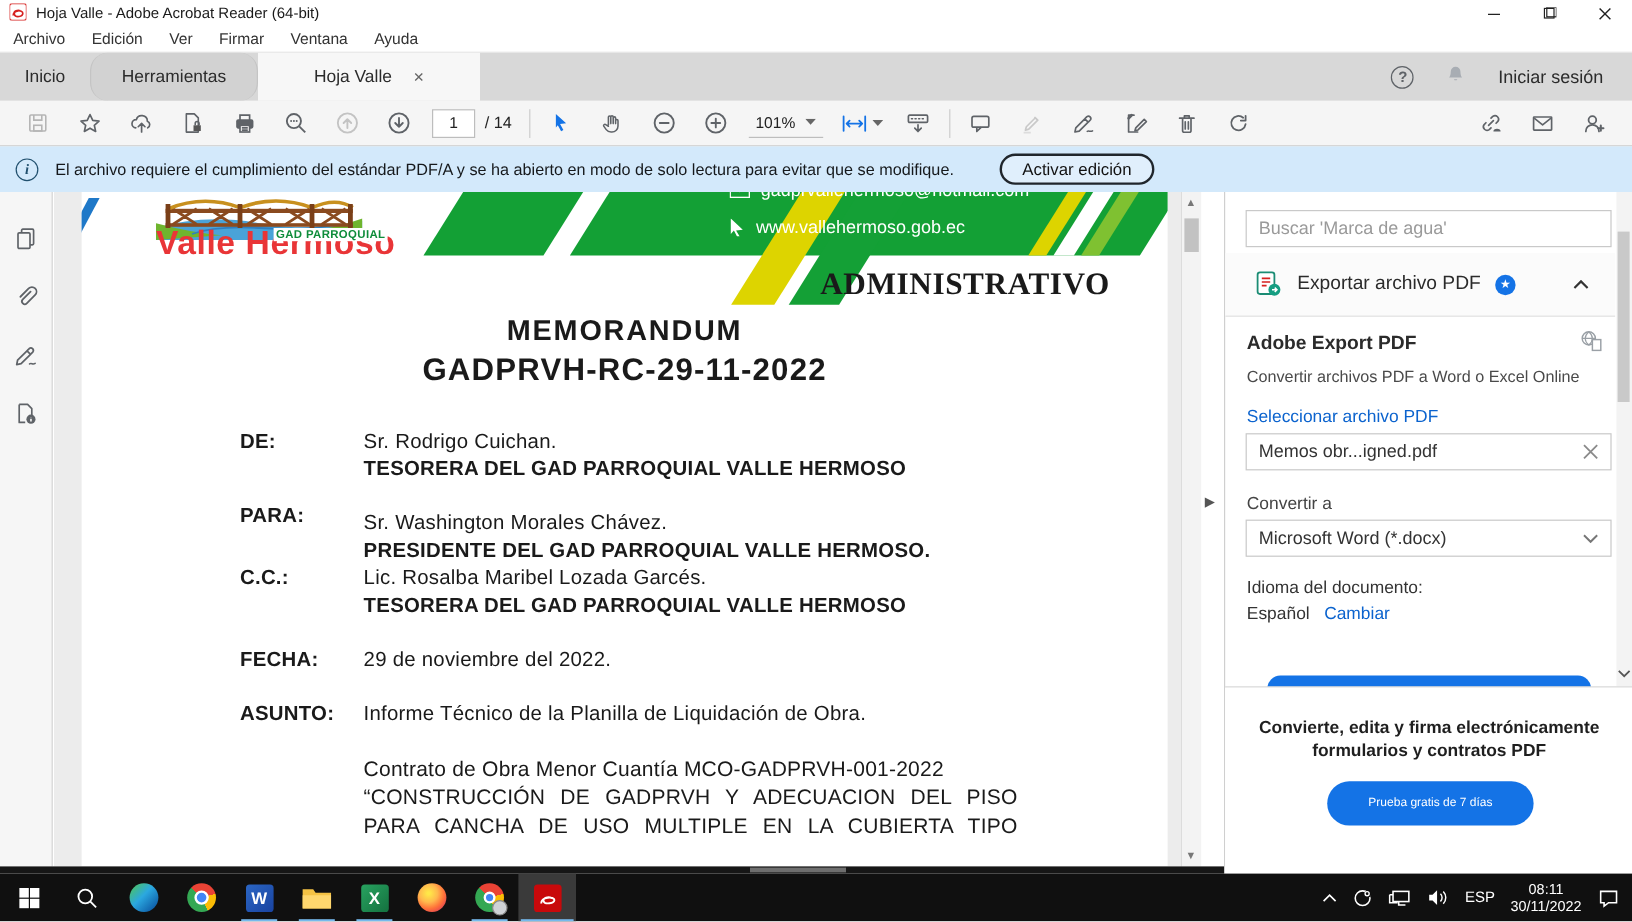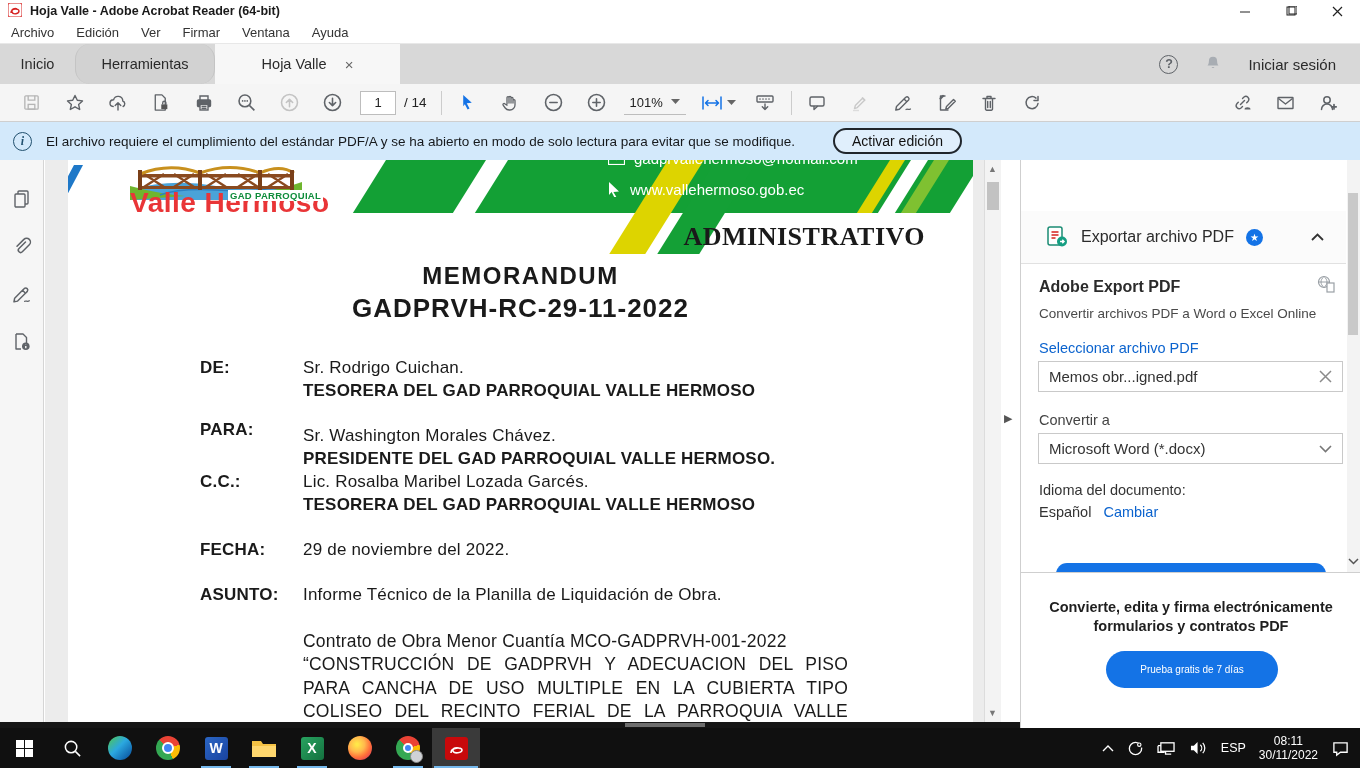--- a/index.html
+++ b/index.html
@@ -2,21 +2,21 @@
 <html><head>
 <meta charset="utf-8">
 <style>
   * { margin:0; padding:0; box-sizing:border-box; }
   html,body { width:1360px; height:768px; overflow:hidden; }
   body { font-family:"Liberation Sans", sans-serif; background:#fff; }
   .screen { position:relative; width:1360px; height:768px; background:#fff; overflow:hidden; }
   .abs { position:absolute; }
 
   
-  .titlebar { position:absolute; left:0; top:0; width:1360px; height:22px; background:#ffffff; display:flex; align-items:center; font-size:12.5px; color:#1a1a1a;font-weight:bold; }
+  .titlebar { position:absolute; left:0; top:0; width:1360px; height:22px; background:#ffffff; display:flex; align-items:center; font-size:12.5px; color:#1a1a1a; }
   .titlebar .appico { margin:0 8px 0 8px; }
   .wincontrols { margin-left:auto; display:flex; height:22px; }
   .winbtn { width:46px; height:22px; display:flex; align-items:center; justify-content:center; }
 
   
   .menubar { position:absolute; left:0; top:22px; width:1360px; height:22px; background:#ffffff; display:flex; align-items:center; font-size:13px; color:#333; border-bottom:1px solid #e8e8e8; }
   .menubar span { padding:0 11px; }
 
   
   .tabbar { position:absolute; left:0; top:44px; width:1360px; height:40px; background:#d8d8d8; font-size:14.5px; color:#2b2b2b; }
@@ -402,38 +402,38 @@
       <div class="abs doc-label" style="left:132px;top:380px;">FECHA:</div>
       <div class="abs doc-val" style="left:235px;top:380px;">29 de noviembre del 2022.</div>
 
       <div class="abs doc-label" style="left:132px;top:425px;">ASUNTO:</div>
       <div class="abs doc-val" style="left:235px;top:425px;">Informe Técnico de la Planilla de Liquidación de Obra.</div>
 
       <div class="abs" style="left:235px;top:471px;width:545px;">
         <div class="bodyline">Contrato de Obra Menor Cuantía MCO-GADPRVH-001-2022</div>
         <div class="bodyline just">“CONSTRUCCIÓN DE GADPRVH Y ADECUACION DEL PISO</div>
         <div class="bodyline just">PARA CANCHA DE USO MULTIPLE EN LA CUBIERTA TIPO</div>
-        <div class="bodyline just">COLISEO DEL RECINTO FERIAL DE LA PARROQUIA VALLE</div>
 
       </div>
     </div>
   </div>
 
   <div class="vscroll">
     <span class="abs" style="left:3px;top:4px;color:#777;font-size:9px;">▲</span>
     <div class="vthumb"></div>
     <span class="abs" style="left:3px;top:548px;color:#777;font-size:9px;">▼</span>
   </div>
   <span class="abs" style="left:1004px;top:412px;color:#555;font-size:11px;">▶</span>
   <div class="hstrip">
       <div class="hthumb"></div>
     </div>
 
   <div class="sidebar">
     <div class="sb-upper">
+      <input class="sb-search" placeholder="Buscar 'Marca de agua'" style="">
       <div class="exportrow">
         <svg width="24" height="24" viewBox="0 0 24 24">
             <rect x="3" y="2" width="14" height="18" rx="2" fill="#fff" stroke="#1b8c74" stroke-width="1.5"></rect>
             <path d="M6.5 7h7M6.5 10h7M6.5 13h4" stroke="#d6201f" stroke-width="1.3"></path>
             <circle cx="17" cy="16.5" r="5" fill="#169e82"></circle>
             <path d="M15 16.5h4m-1.7-1.8l1.8 1.8-1.8 1.8" stroke="#fff" stroke-width="1.3" fill="none"></path>
           </svg>
         <span>Exportar archivo PDF</span>
         <span class="starbadge">★</span>
         <svg width="13" height="8" style="margin-left:auto;margin-right:22px;">

